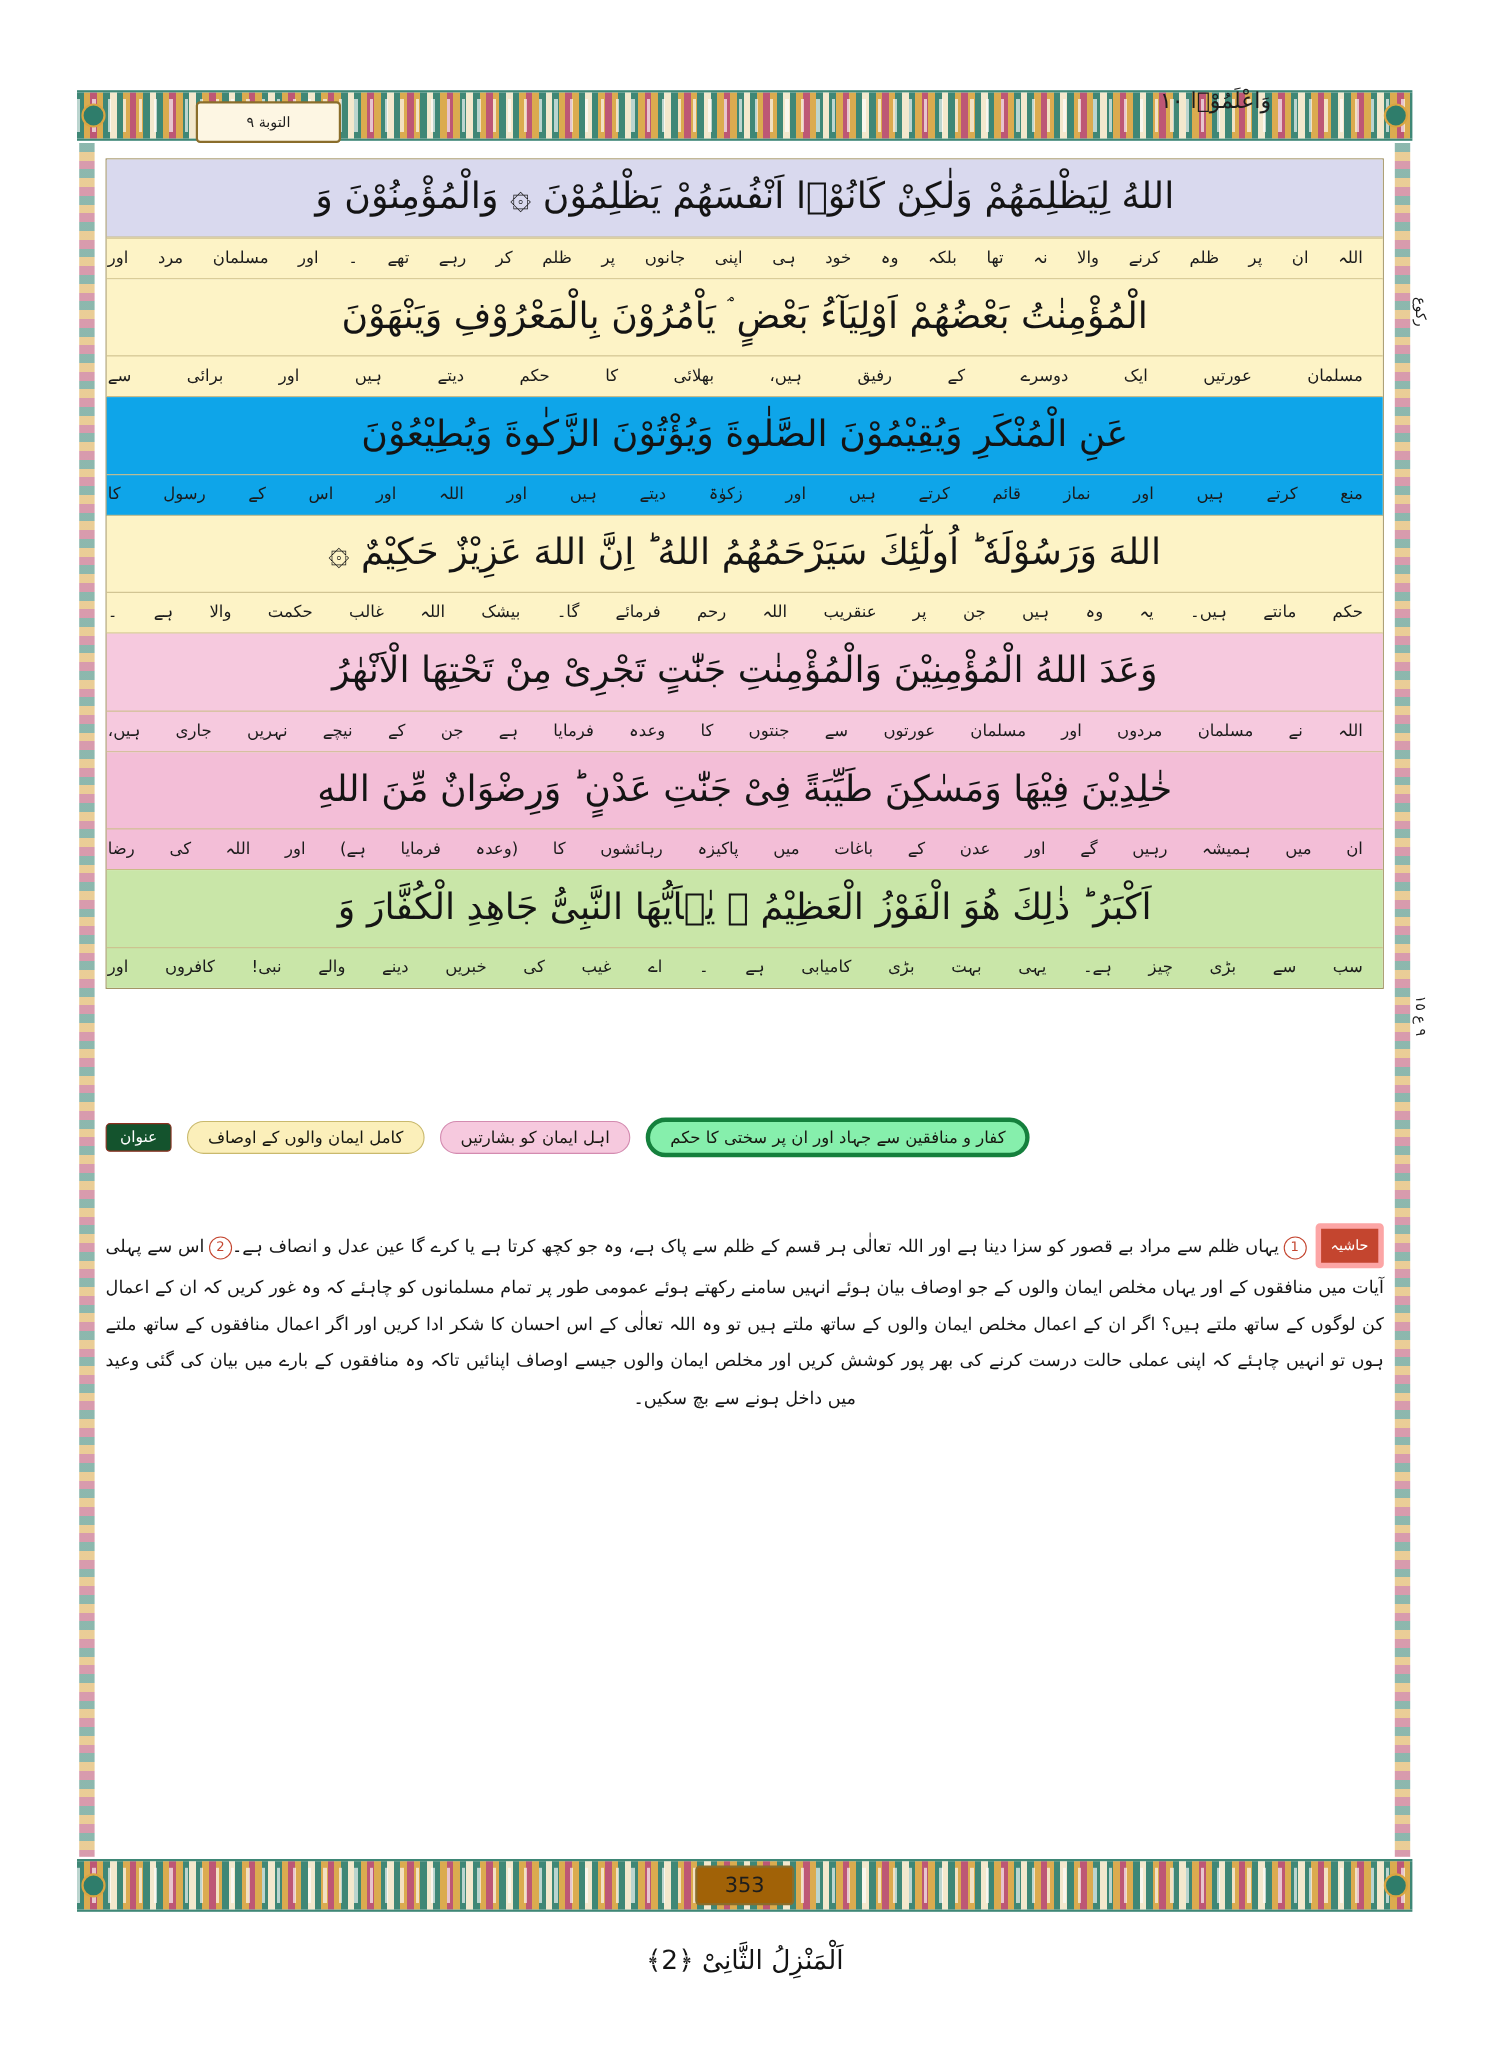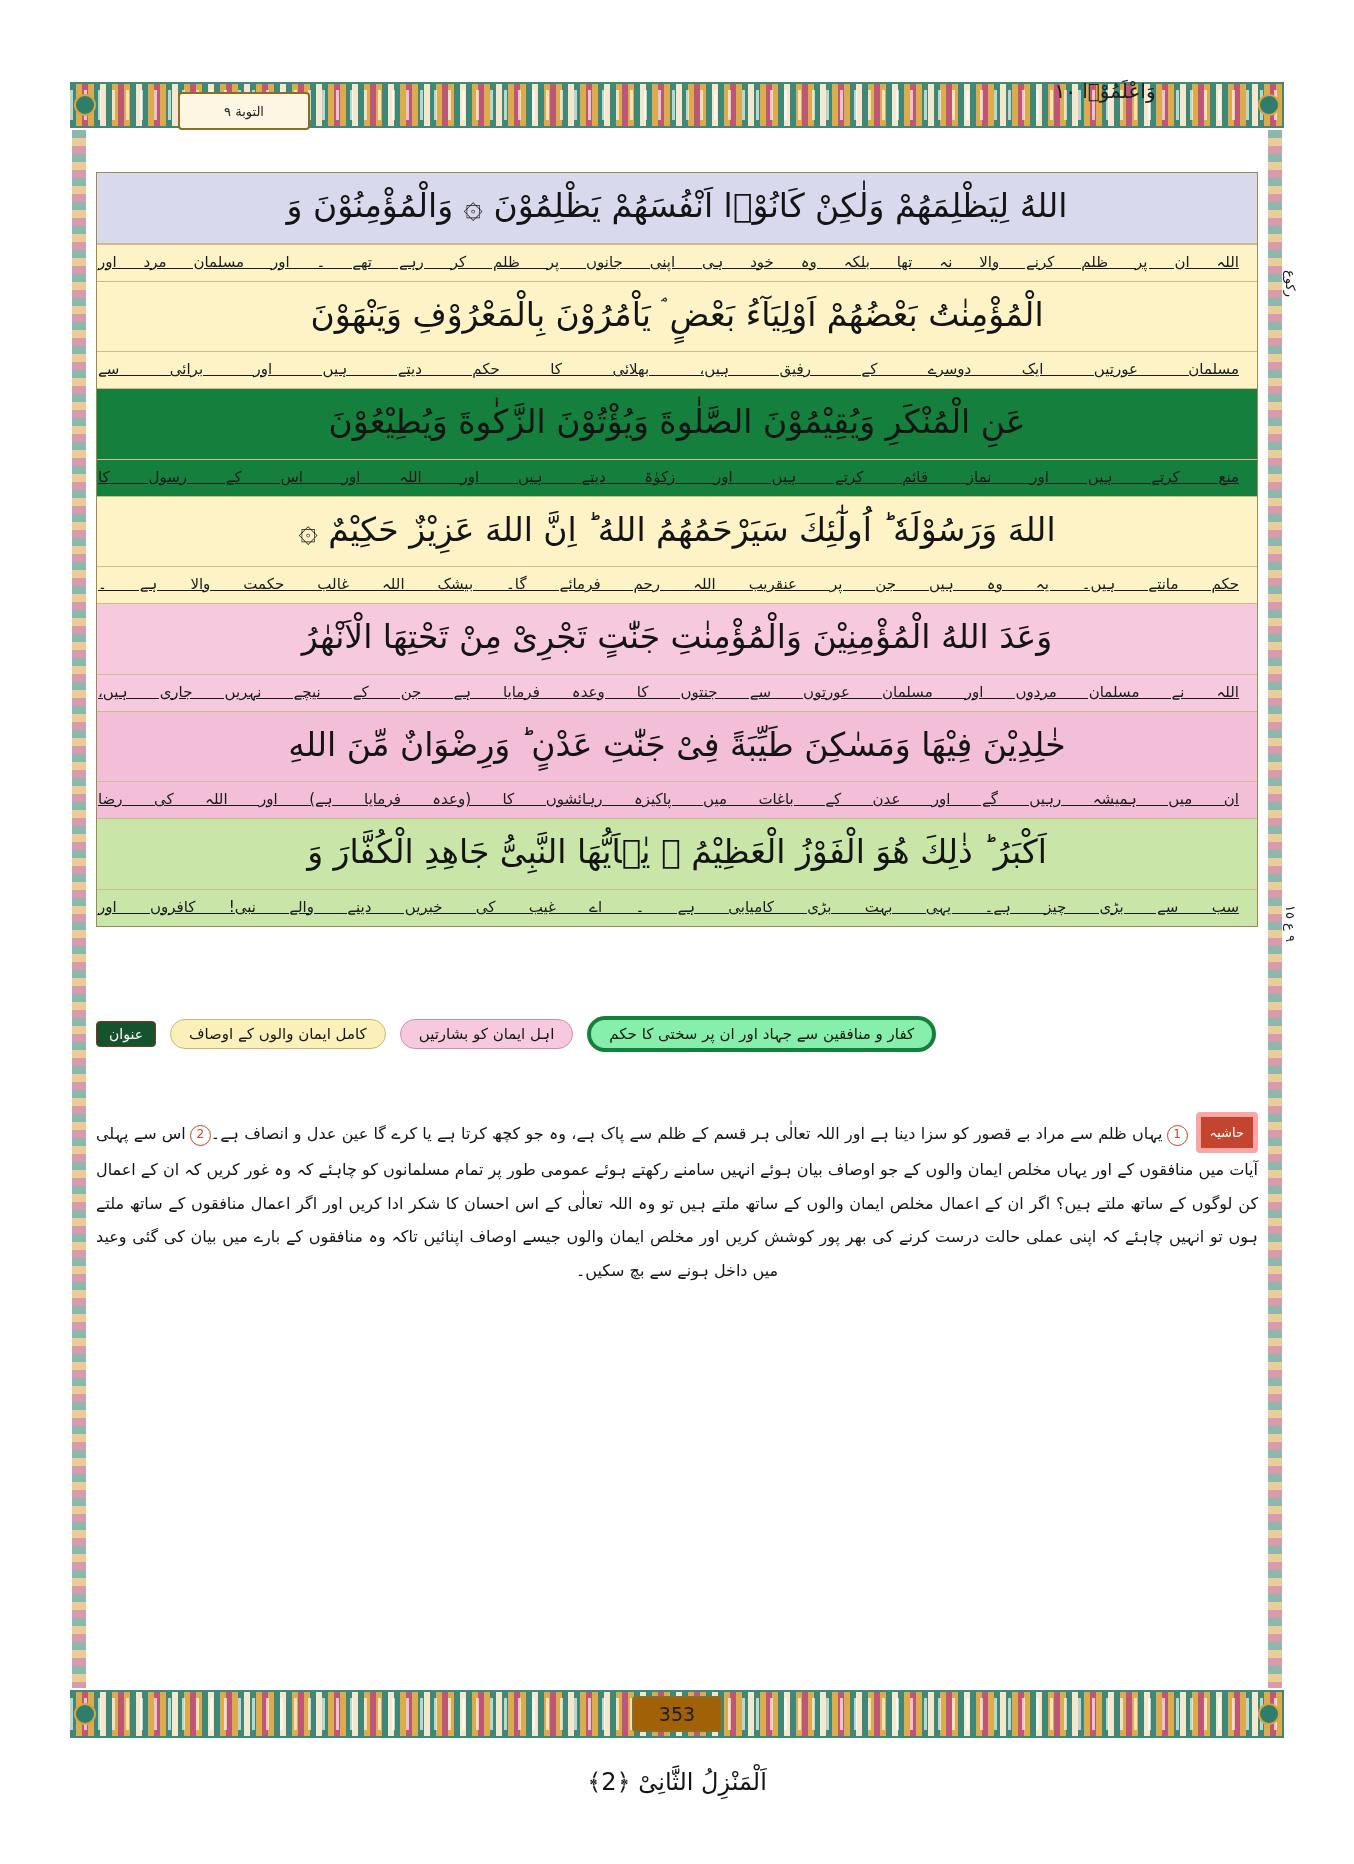--- a/index.html
+++ b/index.html
@@ -91,21 +91,20 @@
   }
 
   
   .quran-block {
     position: absolute;
     left: 96px;
     right: 96px;
     top: 144px;
     border: 1.5px solid #9a8a55;
     box-sizing: border-box;
-    margin-top: 28px;
   }
   .ayah-row {
     border-bottom: 1px solid #c9bb86;
     box-sizing: border-box;
   }
   .ayah-row:last-child { border-bottom: none; }
 
   .arabic {
     direction: rtl;
     text-align: center;
@@ -123,27 +122,26 @@
     text-align: justify;
     text-align-last: justify;
     font-family: "DejaVu Sans", sans-serif;
     font-size: 15px;
     line-height: 1.6;
     color: #1a1a1a;
     padding: 5px 18px 7px 1px;
     border-top: 1px solid #cdbf8d;
     white-space: nowrap;
     overflow: hidden;
-    text-decoration: underline;
   }
 
   
   .tone-lav   { background: #d9d9ee; }
   .tone-cream { background: #fdf3c6; }
-  .tone-cream2{ background: #15803d; }
+  .tone-cream2{ background: #0ea5e9; }
   .tone-pink  { background: #f6c9de; }
   .tone-pink2 { background: #f3bed7; }
   .tone-green { background: #c9e6a8; }
 
   
   .margin-mark {
     position: absolute;
     direction: rtl;
     text-align: center;
     font-size: 13px;

